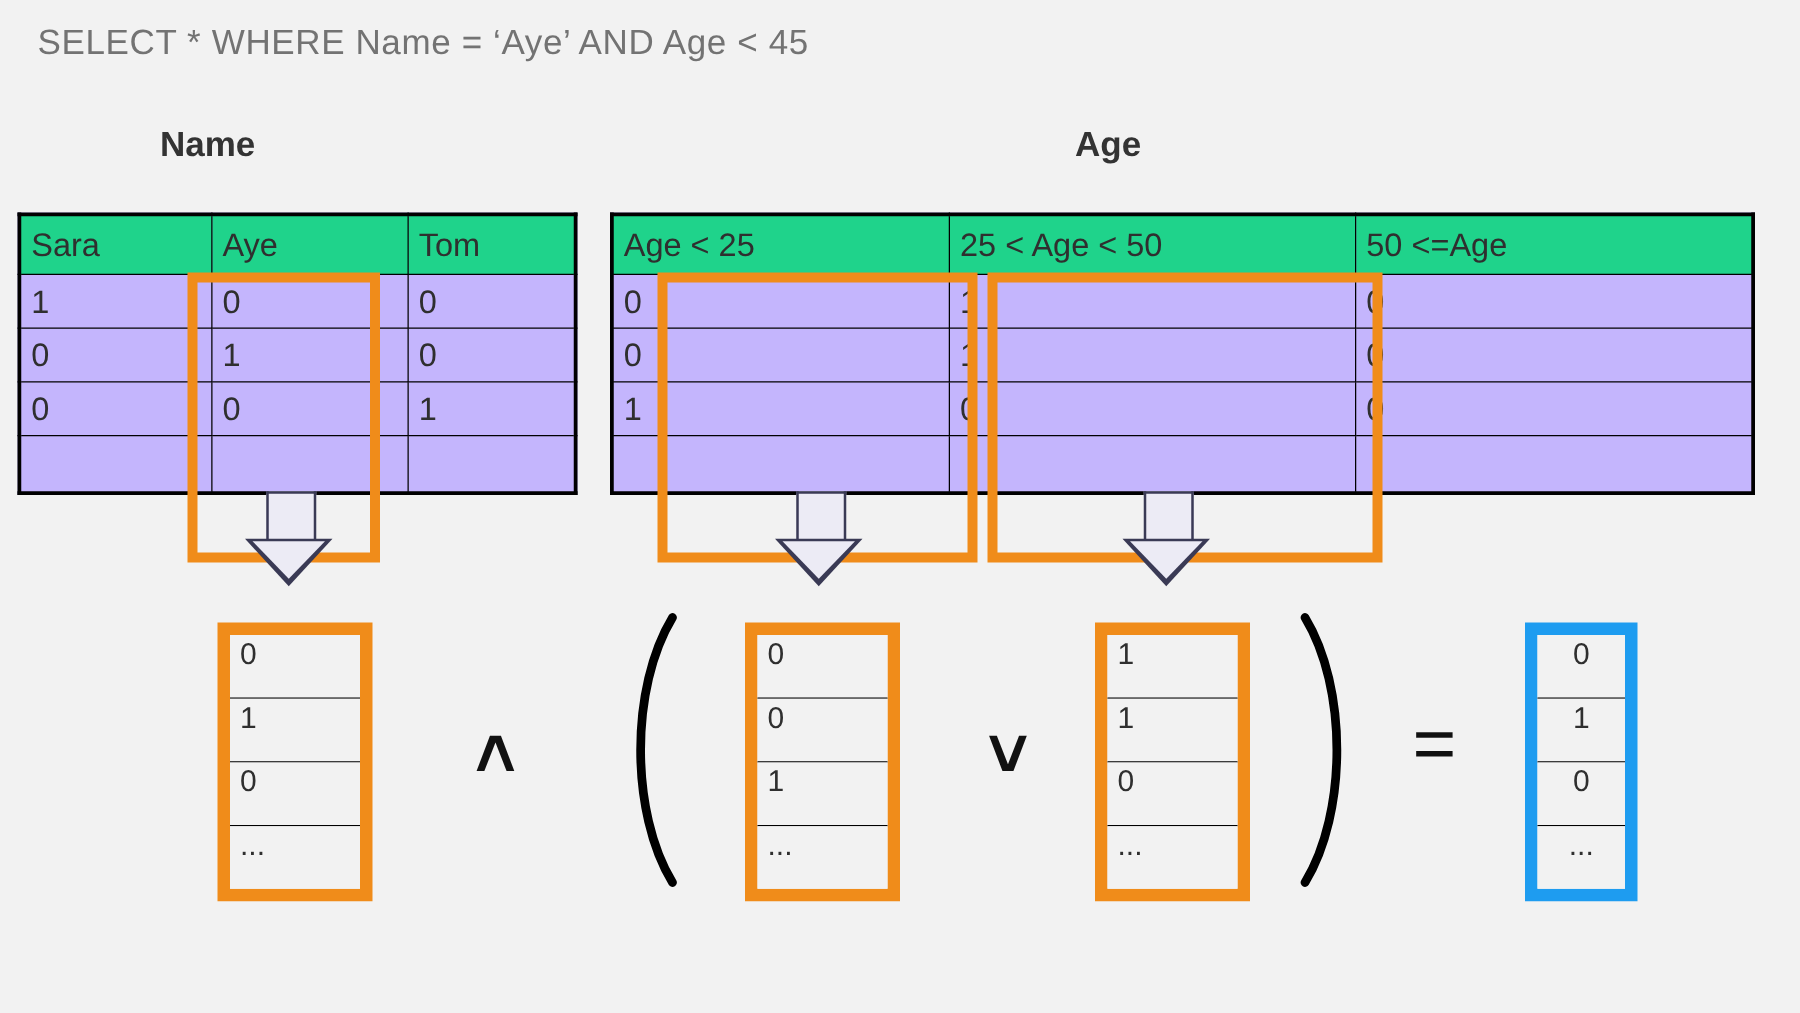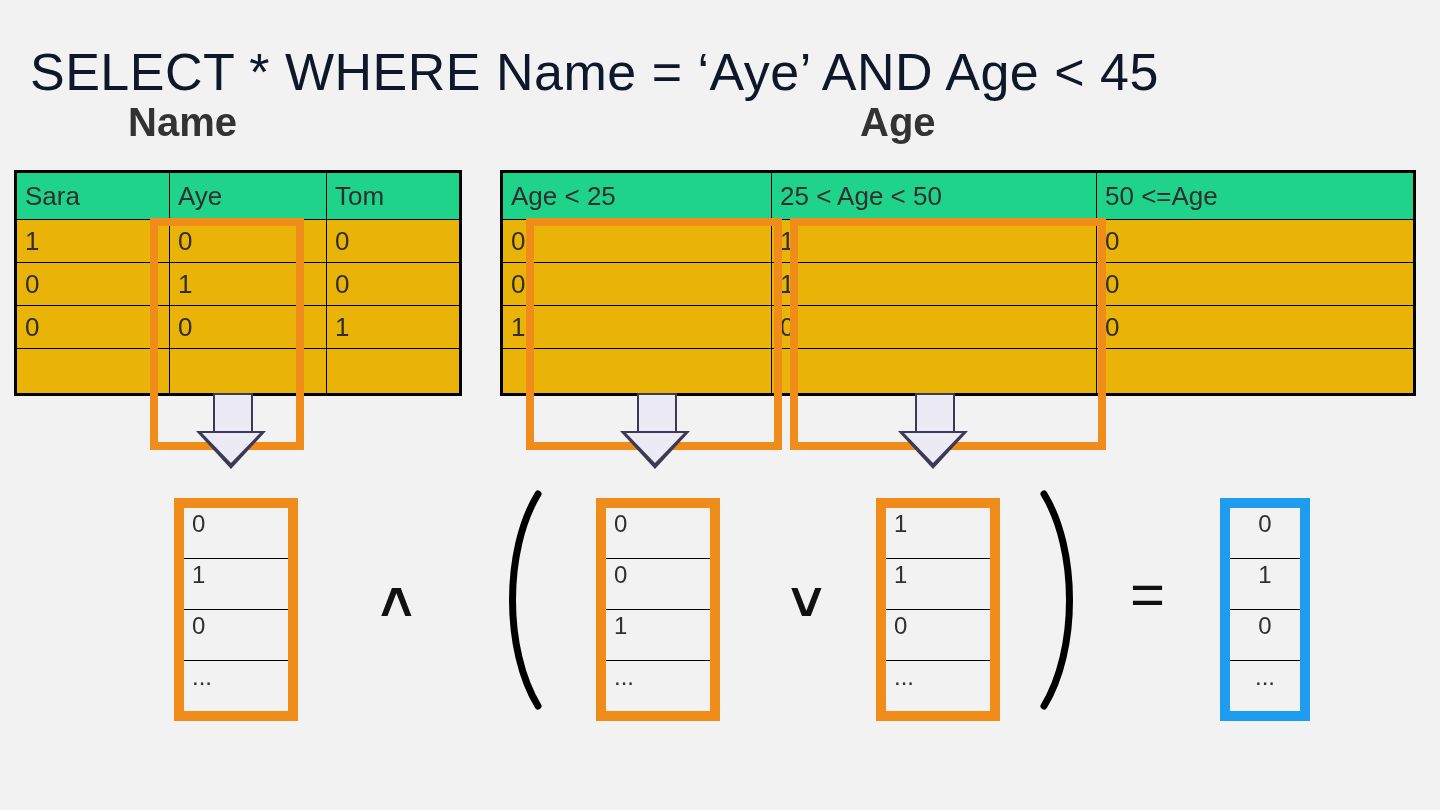--- a/index.html
+++ b/index.html
@@ -1,19 +1,19 @@
 <!DOCTYPE html>
 <html><head>
 <meta charset="utf-8">
 <style>
   html,body{margin:0;padding:0;width:1440px;height:810px;background:#f2f2f2;font-family:Arial,Helvetica,sans-serif;color:#2f2f2f;}
   .stage{position:relative;width:1440px;height:810px;}
-  .sql{position:absolute;left:30px;top:18px;font-size:52px;letter-spacing:.5px;color:#0f172a;margin-top:24px;}
-  .sec-title{position:absolute;font-size:40px;font-weight:700;color:#333;}
-  .tbl{position:absolute;border:3px solid #000;border-collapse:collapse;background:#eab308;}
+  .sql{position:absolute;left:30px;top:18px;font-size:28px;letter-spacing:.5px;color:#737373;}
+  .sec-title{position:absolute;font-size:28px;font-weight:700;color:#333;}
+  .tbl{position:absolute;border:3px solid #000;border-collapse:collapse;background:#c4b5fd;}
   .tbl td,.tbl th{border:1px solid #000;font-size:26px;font-weight:400;text-align:left;}
   .tbl th{background:#1FD38B;height:42px;padding:2px 8px;}
   .tbl td{height:42px;padding:0 8px;}
   .tbl tr.empty td{height:44px;}
   
   .hl{position:absolute;border:8px solid #F08C1A;box-sizing:border-box;}
   
   .vec{position:absolute;box-sizing:border-box;}
   .vec.orange{border:10px solid #F08C1A;}
   .vec.blue{border:10px solid #1E9CF0;}
@@ -62,21 +62,21 @@
           <td>1</td>
         </tr>
     <tr class="empty">
           <td></td>
           <td></td>
           <td></td>
         </tr>
   </tbody>
     </table>
 
-  <table class="tbl" style="left:500px;top:170px;padding-left:32px;">
+  <table class="tbl" style="left:488px;top:170px;padding-left:32px;">
     <tbody>
         <tr>
       <th style="width:252px">Age &lt; 25</th>
       <th style="width:308px">25 &lt; Age &lt; 50</th>
       <th style="width:300px">50 &lt;=Age</th>
     </tr>
     <tr>
           <td>0</td>
           <td>1</td>
           <td>0</td>

